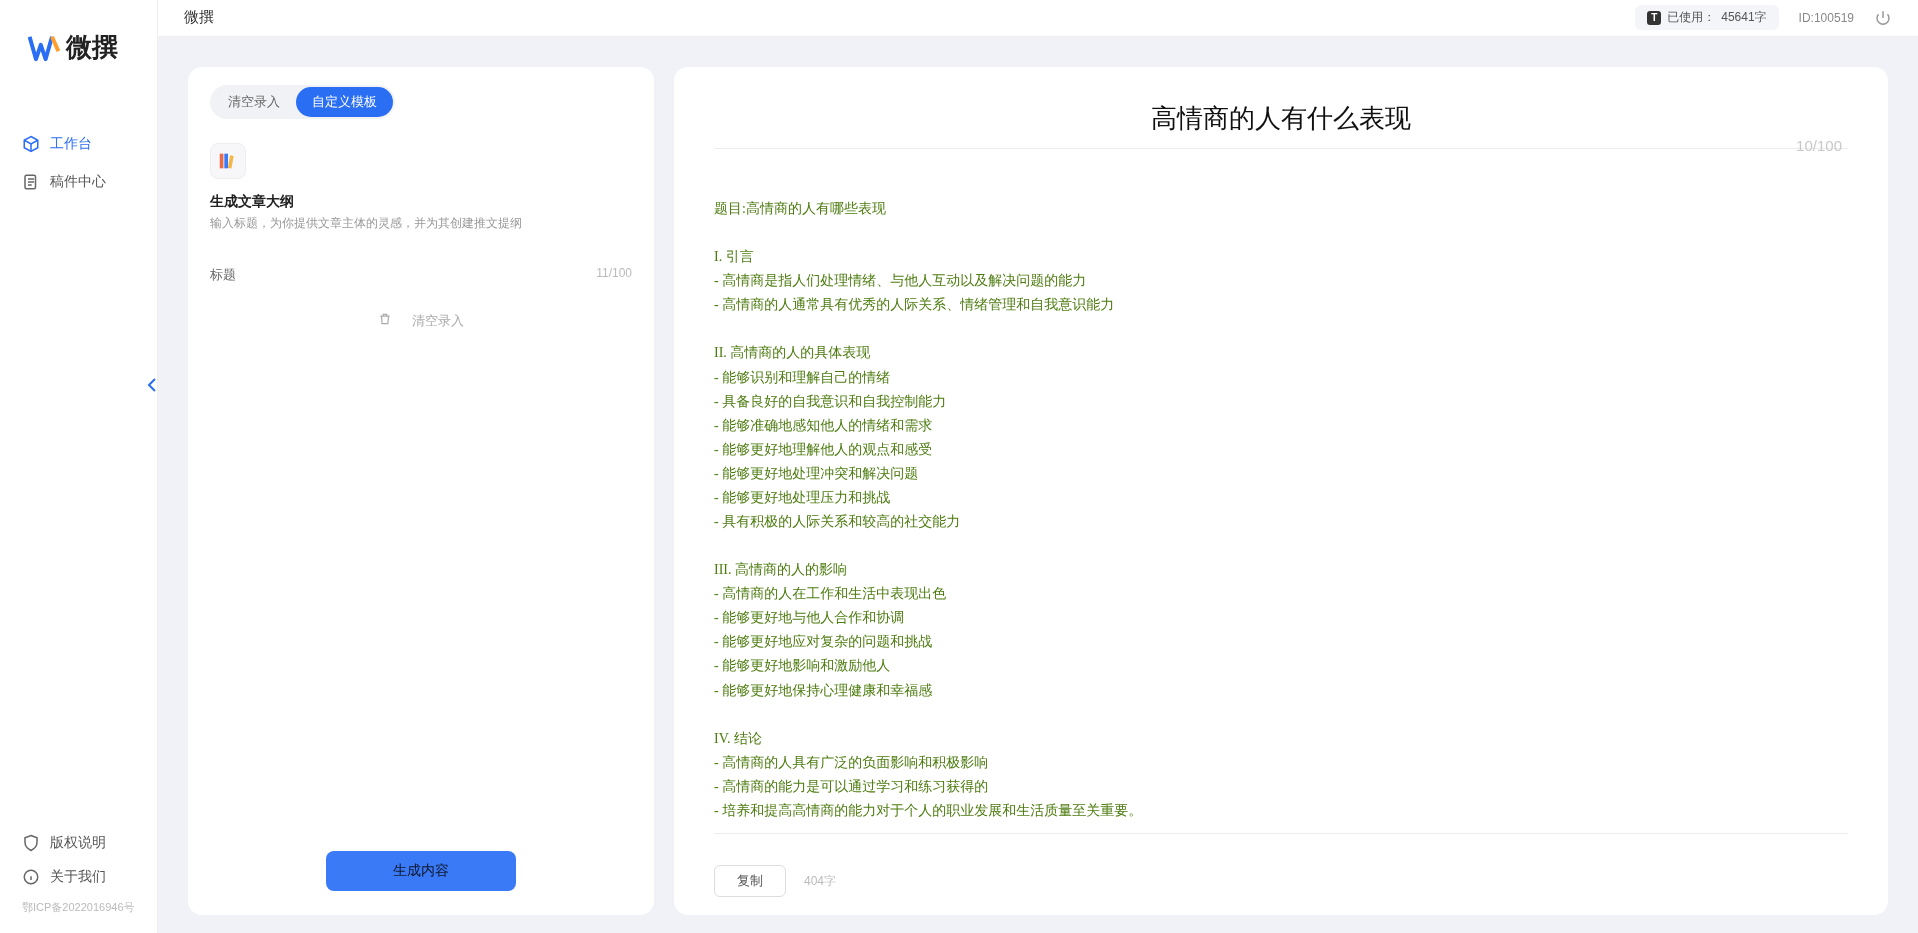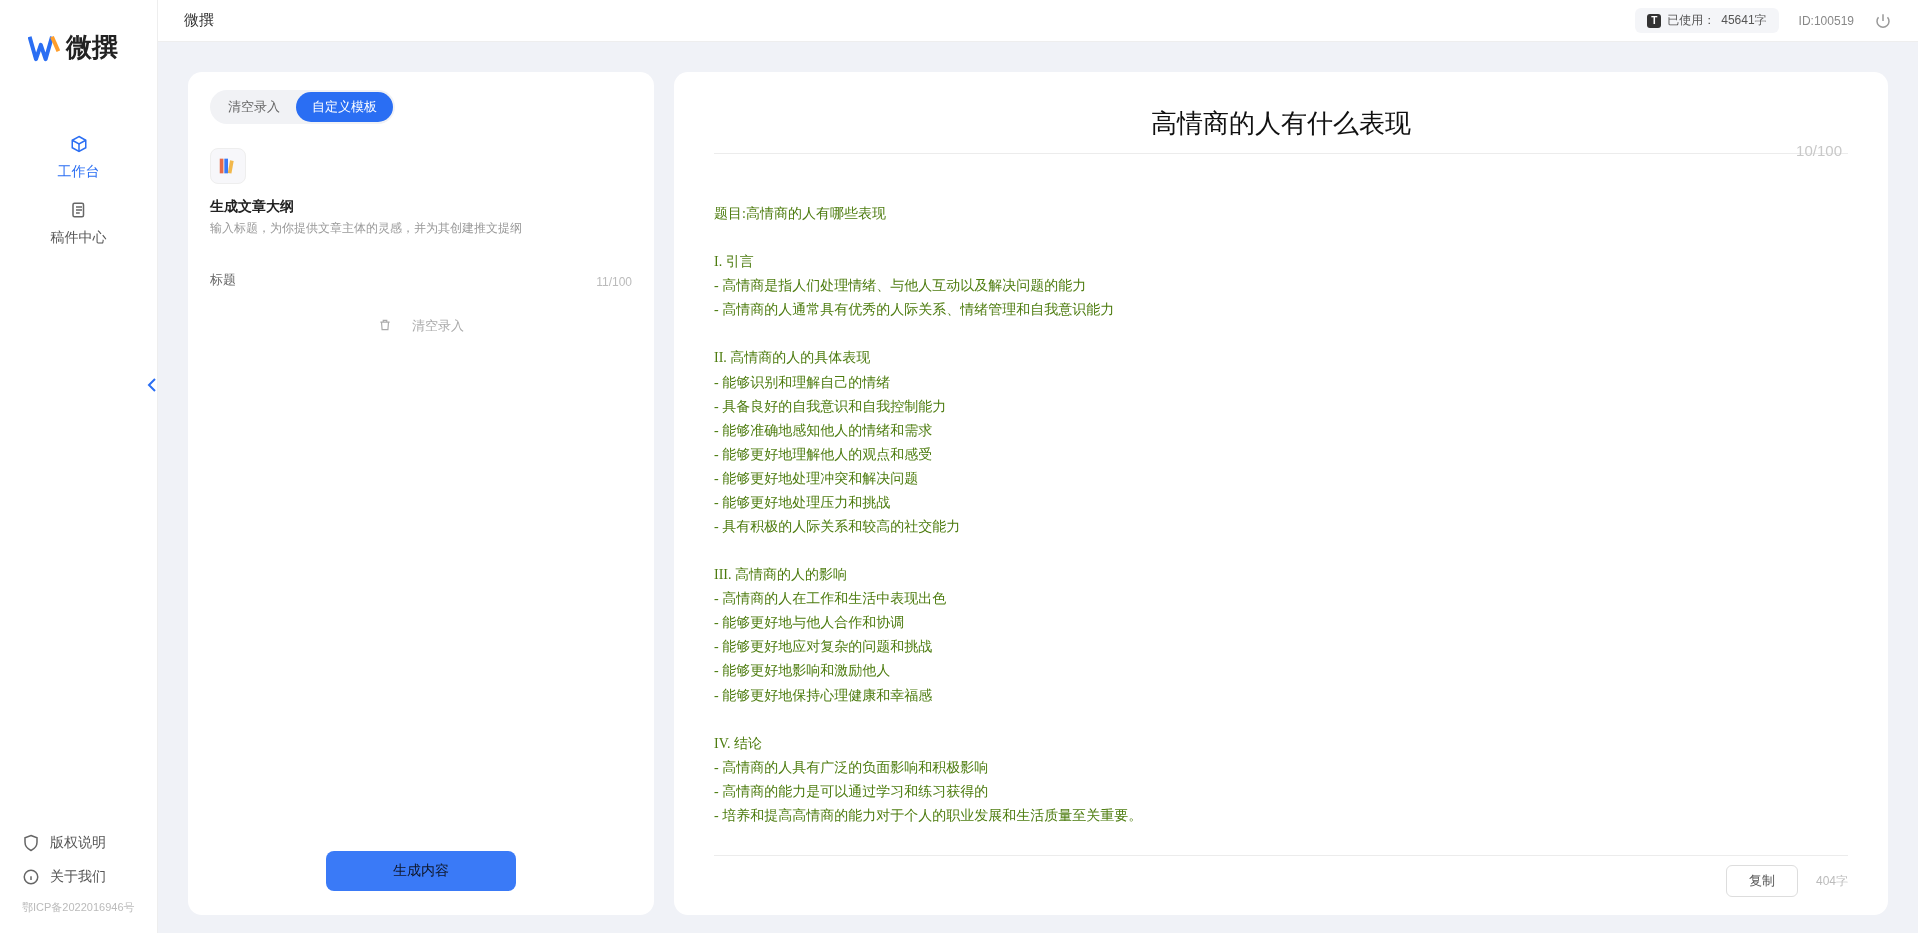--- a/index.html
+++ b/index.html
@@ -3,21 +3,21 @@
 <meta charset="utf-8">
 <style>
 * { margin: 0; padding: 0; box-sizing: border-box; }
 body { font-family: -apple-system, "PingFang SC", "Microsoft YaHei", sans-serif; background: #f0f2f7; color: #333; font-size: 14px; }
 .app { display: flex; height: 933px; width: 1918px; }
 .sidebar { width: 158px; background: #fff; display: flex; flex-direction: column; border-right: 1px solid #eee; position: relative; }
 .logo { display: flex; align-items: center; padding: 30px 20px 20px 28px; gap: 6px; }
 .logo-icon { width: 32px; height: 32px; }
 .logo-text { font-size: 26px; font-weight: 700; color: #222; }
 .nav { padding: 40px 0 0 0; flex: 1; }
-.nav-item { display: flex; align-items: center; gap: 10px; padding: 10px 22px; font-size: 14px; color: #555; cursor: pointer; flex-direction: column; }
+.nav-item { display: flex; align-items: center; gap: 10px; padding: 10px 22px; font-size: 14px; color: #555; cursor: pointer; }
 .nav-item.active { color: #2a6ef3; }
 .nav-item-icon { width: 18px; height: 18px; display:flex; align-items:center; justify-content:center; }
 .sidebar-footer { padding: 0 0 12px 0; }
 .foot-item { display: flex; align-items: flex-end; gap: 10px; padding: 8px 22px; color: #555; font-size: 14px; cursor: pointer; }
 .icp { font-size: 11px; color: #bbb; padding: 6px 22px; }
 .collapse-handle { position: absolute; right: -1px; top: 374px; width: 12px; height: 22px; display:flex; align-items:center; justify-content:center; cursor:pointer; }
 .main { flex: 1; display: flex; flex-direction: column; }
 .header { height: 42px; background: #fff; display: flex; align-items: center; padding: 0 26px; gap: 20px; border-bottom: 1px solid #eee; }
 .header-title { font-size: 15px; color: #333; font-weight: 500; flex: 1; }
 .usage-badge { display: flex; align-items: center; gap: 6px; background: #f4f5f8; border-radius: 6px; padding: 4px 12px; font-size: 12px; color: #555; }
@@ -29,33 +29,33 @@
 .panel-left { width: 466px; padding: 18px 22px; }
 .panel-right { flex: 1; padding: 18px 40px; position: relative; }
 .tabs { display: flex; background: #f1f2f5; border-radius: 20px; width: fit-content; padding: 2px; margin-bottom: 18px; }
 .tab { padding: 6px 16px; font-size: 13px; color: #666; border-radius: 18px; cursor: pointer; }
 .tab.active { background: #2a6ef3; color: #fff; }
 .template-card { display: flex; gap: 14px; align-items: flex-start; padding: 6px 0; margin-bottom: 28px; flex-direction: column; }
 .template-icon { width: 36px; height: 36px; background: #f7f7fa; border-radius: 8px; display:flex; align-items:center; justify-content:center; font-size: 18px; border: 1px solid #eee; }
 .template-info { flex: 1; }
 .template-title { font-size: 14px; font-weight: 600; color: #222; margin-bottom: 4px; }
 .template-desc { font-size: 12px; color: #999; }
-.field-row { display: flex; justify-content: space-between; align-items: flex-end; margin-bottom: 8px; }
+.field-row { display: flex; justify-content: space-between; align-items: flex-start; margin-bottom: 8px; }
 .field-label { font-size: 13px; color: #666; }
 .field-count { font-size: 12px; color: #bbb; }
 .text-input { width: 100%; padding: 10px 12px; border: 1px solid #e1e3e8; border-radius: 6px; font-size: 14px; color: #333; outline: none; }
 .clear-row { display: flex; justify-content: center; align-items: center; gap: 20px; margin-top: 28px; color: #aaa; font-size: 13px; cursor: pointer; }
 .panel-left-body { flex: 1; }
 .generate-btn { width: 190px; margin: 8px auto 6px auto; background: #3a7af7; color: #0f172a; border: none; border-radius: 8px; padding: 11px 0; font-size: 14px; cursor: pointer; display: block; }
 .output-header { text-align: center; padding: 16px 0 12px 0; position: relative; }
 .output-title { font-size: 26px; font-family: "Songti SC", SimSun, serif; color: #111; font-weight: 400; }
 .output-count-top { position: absolute; right: 6px; top: 52px; font-size: 15px; color: #c8c8c8; margin-left: 24px; }
 .output-divider { border: none; border-top: 1px solid #ececec; margin-bottom: 18px; }
 .output-body { font-size: 14px; line-height: 1.72; color: #4d7c0f; font-family: "Songti SC", SimSun, serif; white-space: pre-line; flex:1; overflow:auto;margin-top:30px; }
-.output-footer { display: flex; justify-content: flex-end; align-items: center; gap: 18px; padding-top: 9px; border-top: 1px solid #ececec; margin-top: 10px; }
+.output-footer { display: flex; justify-content: flex-start; align-items: center; gap: 18px; padding-top: 31px; border-top: 1px solid #ececec; margin-top: 10px; }
 .copy-btn { padding: 6px 22px; border: 1px solid #ddd; border-radius: 6px; background: #fff; font-size: 13px; color: #555; cursor: pointer; }
 .char-count { font-size: 12px; color: #bbb; }
 </style>
 </head>
 <body>
 
 <div class="app">
   <aside class="sidebar">
     <div class="logo">
       <span class="logo-icon">

